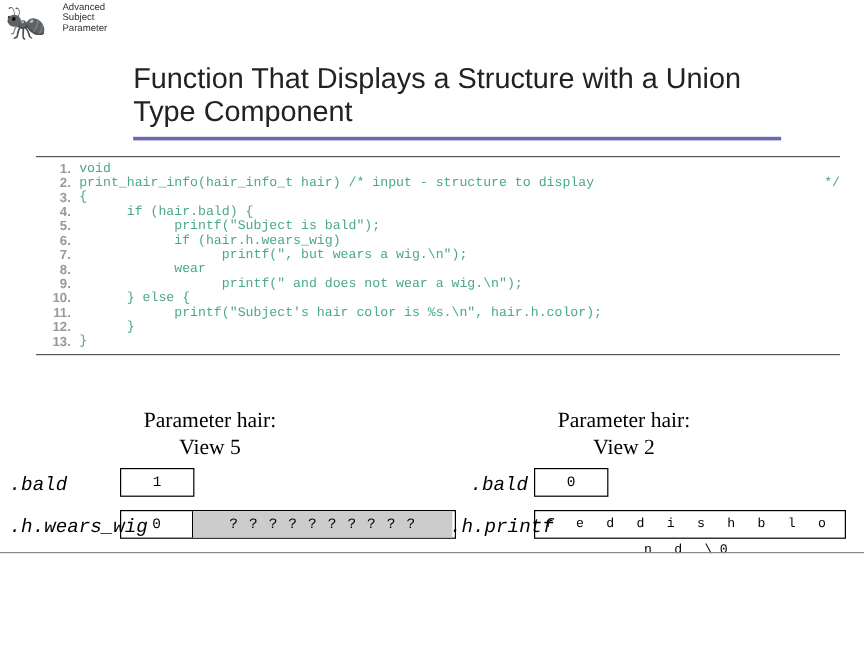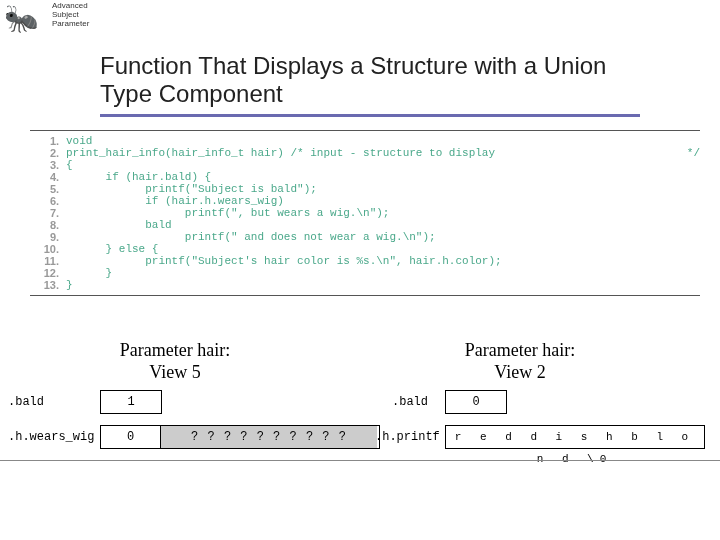--- a/index.html
+++ b/index.html
@@ -1,31 +1,31 @@
 <!DOCTYPE html>
 <html><head>
 <meta charset="utf-8">
 <style>
   * { box-sizing: border-box; margin: 0; padding: 0; }
   body { width: 720px; height: 540px; background: #fff; font-family: Arial, sans-serif; position: relative; overflow: hidden; }
   .logo { position: absolute; top: 2px; left: 2px; width: 90px; font-size: 9px; line-height: 1.1; color: #333; text-align: center; }
   .logo .ant { font-size: 28px; display: inline-block; transform: translateY(2px); }
   .logo .txt { display: inline-block; text-align: left; vertical-align: top; margin-left: 10px; font-size: 8px; }
-  .title { position: absolute; top: 52px; left: 100px; width: 540px; font-size: 24px; color: #222; border-bottom: 3px solid #6a6ab0; padding-bottom: 6px; }
+  .title { position: absolute; top: 52px; left: 111px; width: 540px; font-size: 24px; color: #222; border-bottom: 3px solid #6a6ab0; padding-bottom: 6px; }
   .code { position: absolute; top: 130px; left: 30px; width: 670px; font-family: "Courier New", monospace; font-size: 11px; color: #4aa88a; border-top: 1.5px solid #555; border-bottom: 1.5px solid #555; padding: 4px 0; }
   .code .row { display: flex; }
   .code .ln { width: 26px; text-align: right; color: #999; font-weight: bold; font-family: Arial, sans-serif; }
   .code .dot { width: 10px; color: #999; font-weight: bold; font-family: Arial, sans-serif; }
   .code .cc { white-space: pre; flex: 1; }
   .code .cm { color: #4aa88a; float: right; }
   .views { position: absolute; top: 340px; left: 0; width: 720px; font-family: "Times New Roman", serif; }
   .vhead { position: absolute; font-size: 18px; text-align: center; line-height: 1.2; }
   .vhead.h1 { left: 100px; top: 0; width: 150px; }
   .vhead.h2 { left: 445px; top: 0; width: 150px; }
-  .lbl { position: absolute; font-family: "Courier New", monospace; font-size: 12px; }
+  .lbl { position: absolute; font-family: "Courier New", monospace; font-size: 16px; font-style: italic; }
   .fieldbox1, .fieldbox2 { position: absolute; border: 1.5px solid #000; }
   .fieldbox1 { left: 100px; width: 280px; }
   .fieldbox2 { left: 445px; width: 260px; }
   .cell { border-right: 1.5px solid #000; height: 22px; display: inline-block; vertical-align: top; text-align: center; font-family: "Courier New", monospace; font-size: 12px; line-height: 22px; letter-spacing: 0; }
   .cell.w50 { width: 60px; }
   .cell.shade { background: #ccc; letter-spacing: 1px; }
   .cell.last { border-right: none; }
   .cell.wide { width: 196px; letter-spacing: 6px; font-size: 11px; }
   .hr2 { position: absolute; top: 120px; left: 0; width: 720px; border-top: 1px solid #888; }
 </style>
@@ -78,21 +78,21 @@
       <span class="cc">            if (hair.h.wears_wig)</span>
     </div>
   <div class="row">
       <span class="ln">7</span>
       <span class="dot">.</span>
       <span class="cc">                  printf(", but wears a wig.\n");</span>
     </div>
   <div class="row">
       <span class="ln">8</span>
       <span class="dot">.</span>
-      <span class="cc">            bald</span>
+      <span class="cc">            wear</span>
     </div>
   <div class="row">
       <span class="ln">9</span>
       <span class="dot">.</span>
       <span class="cc">                  printf(" and does not wear a wig.\n");</span>
     </div>
   <div class="row">
       <span class="ln">10</span>
       <span class="dot">.</span>
       <span class="cc">      } else {</span>

